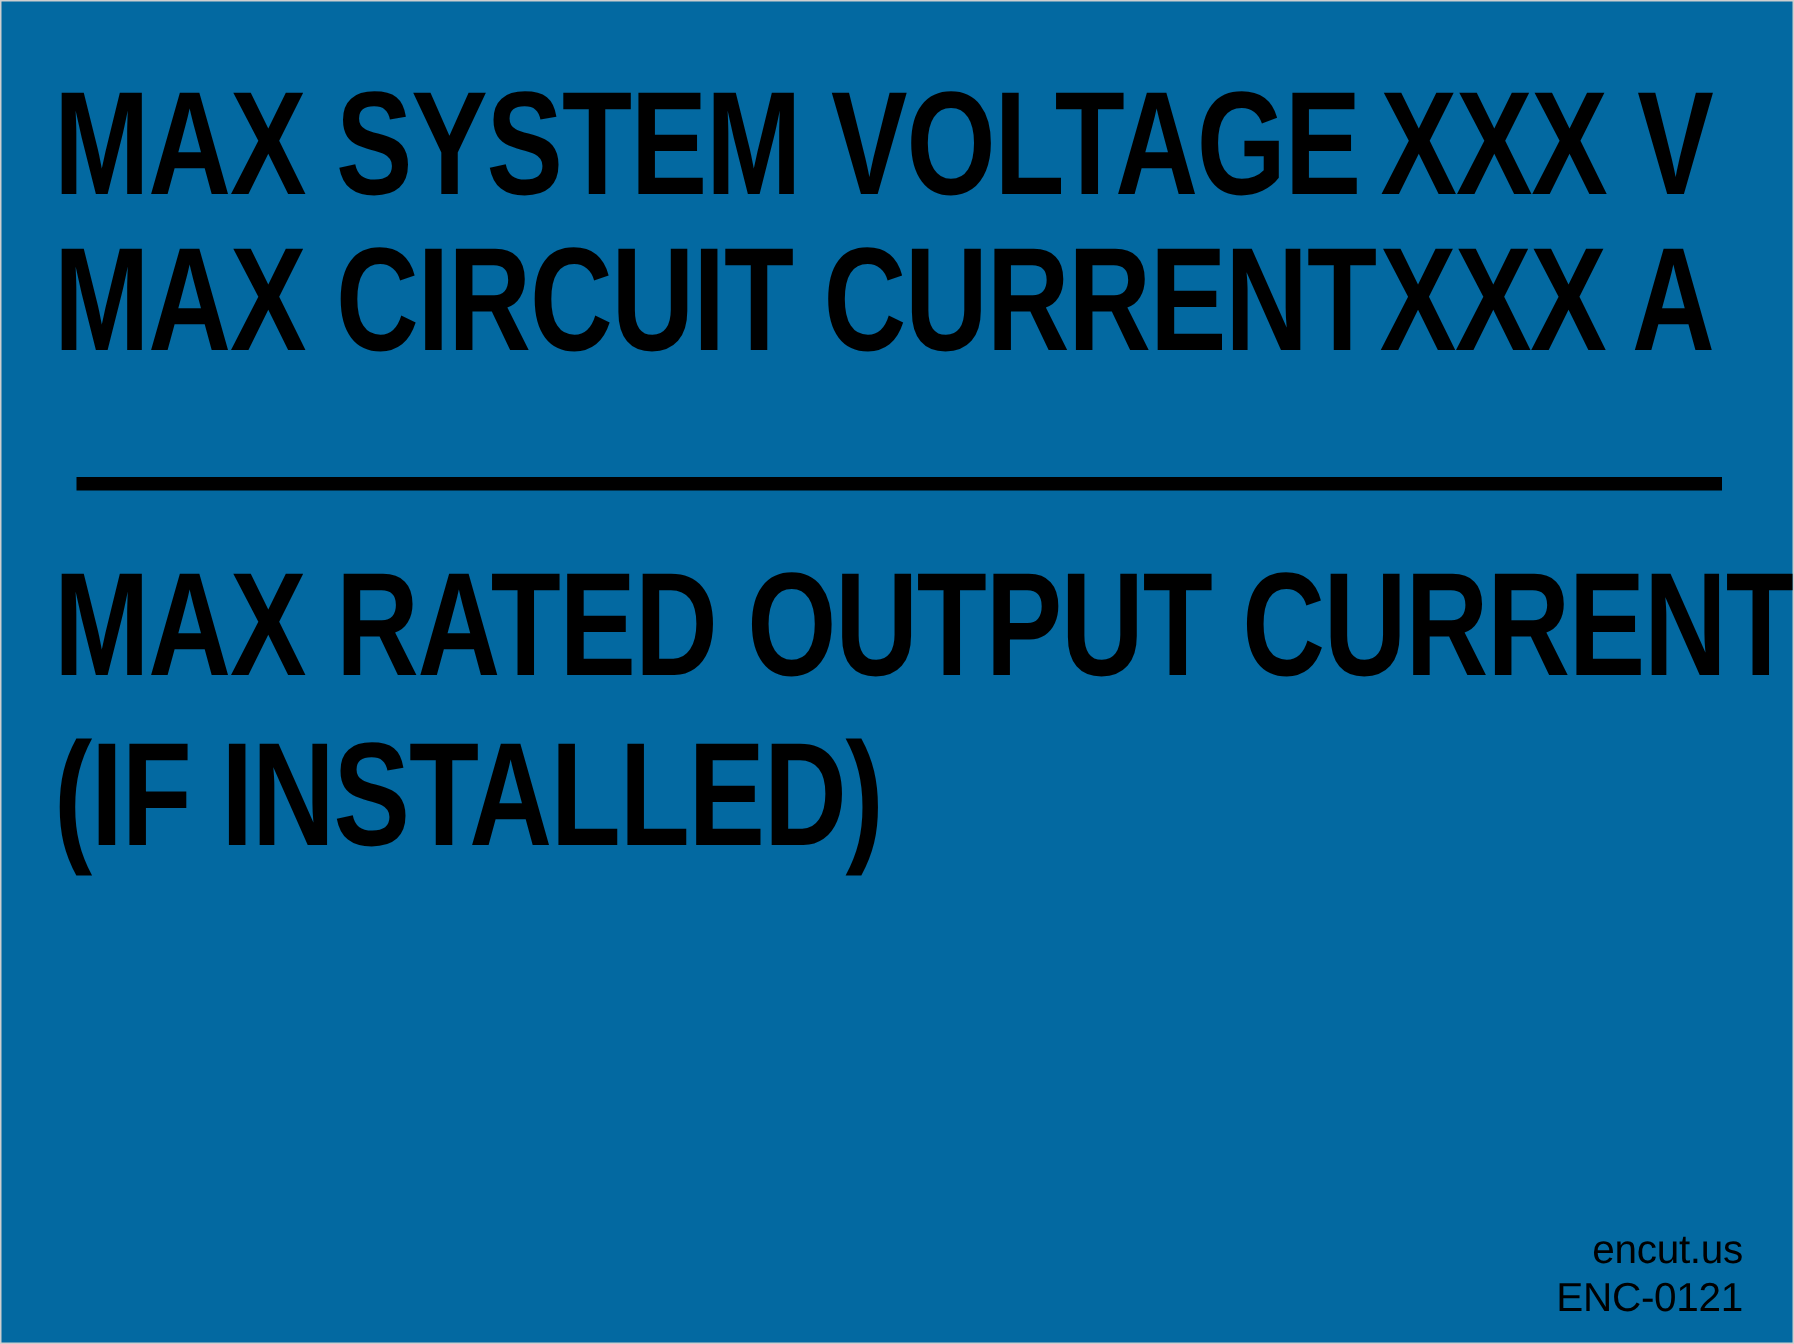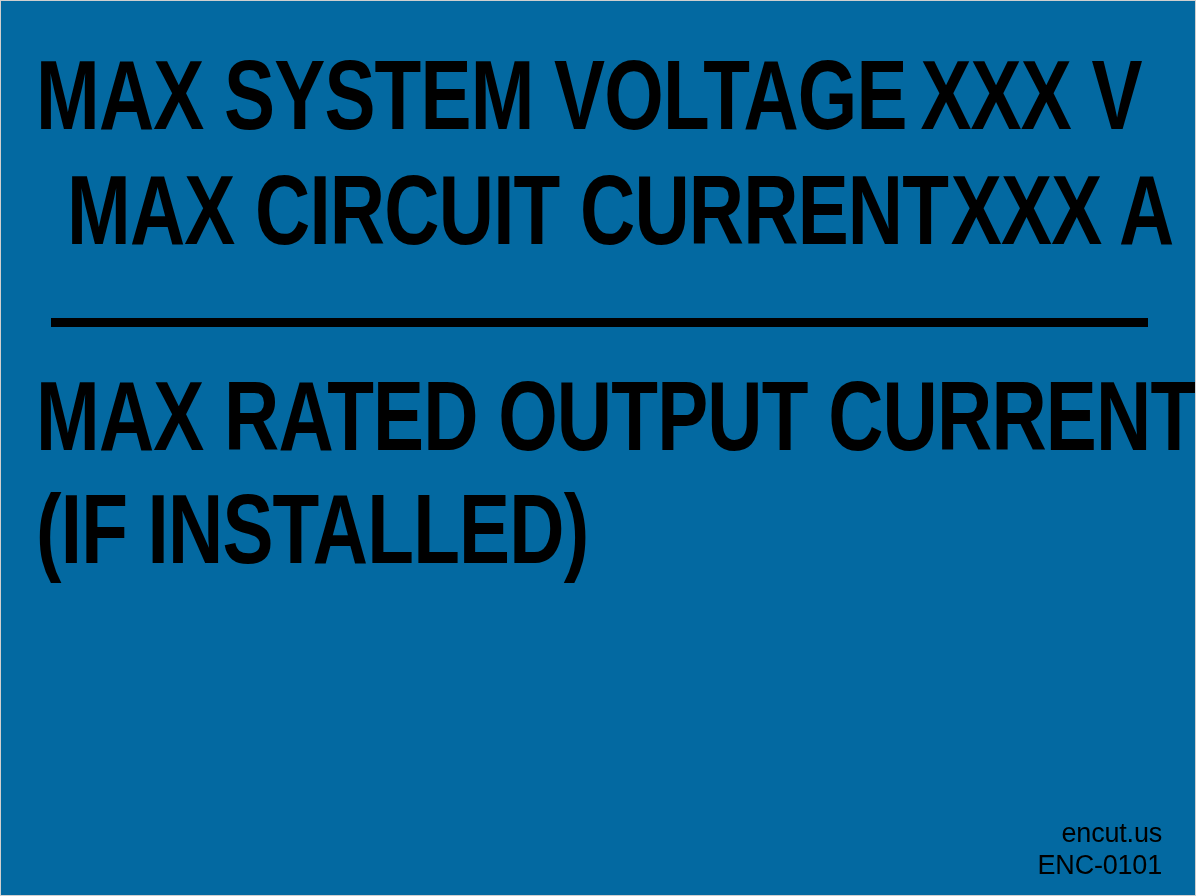--- a/index.html
+++ b/index.html
@@ -30,21 +30,21 @@
     width: 1196px;
     height: 300px;
   }
   .spec-row {
     position: absolute;
     left: 35px;
     width: 1106px;
     height: 96px;
   }
   .spec-row.row-0 { top: 46px; }
-  .spec-row.row-1 { top: 161px; margin-left: 31px; }
+  .spec-row.row-1 { top: 150px; }
 
   .spec-label,
   .spec-value {
     position: absolute;
     top: 0;
     color: #000000;
     white-space: nowrap;
     font-family: "Liberation Sans Narrow", "Liberation Sans", "DejaVu Sans Condensed", "DejaVu Sans", sans-serif;
     font-weight: 700;
     font-stretch: condensed;
@@ -139,16 +139,16 @@
     <div class="note-line">
       <span>MAX RATED OUTPUT CURRENT OF</span>
     </div>
     <div class="note-line">
       <span>(IF INSTALLED)</span>
     </div>
   </div>
 
   <div class="footer">
     <span class="footer-line">encut.us</span>
-    <span class="footer-line">ENC-0101</span>
+    <span class="footer-line">ENC-0121</span>
   </div>
 
 </div>
 
 </body></html>

